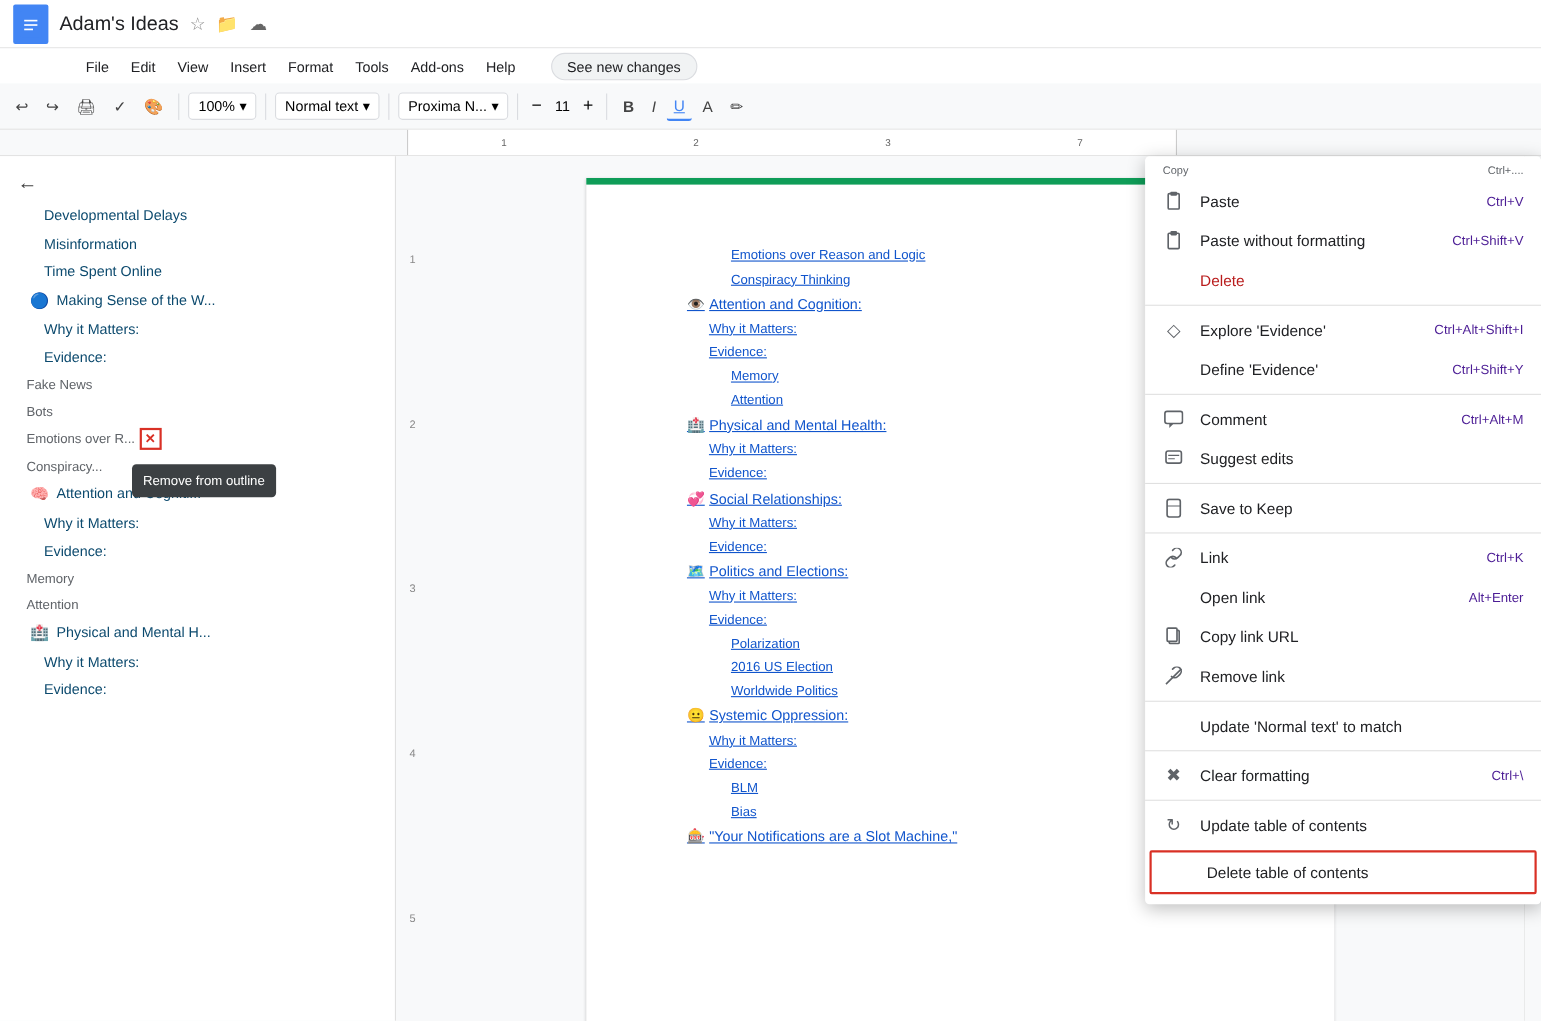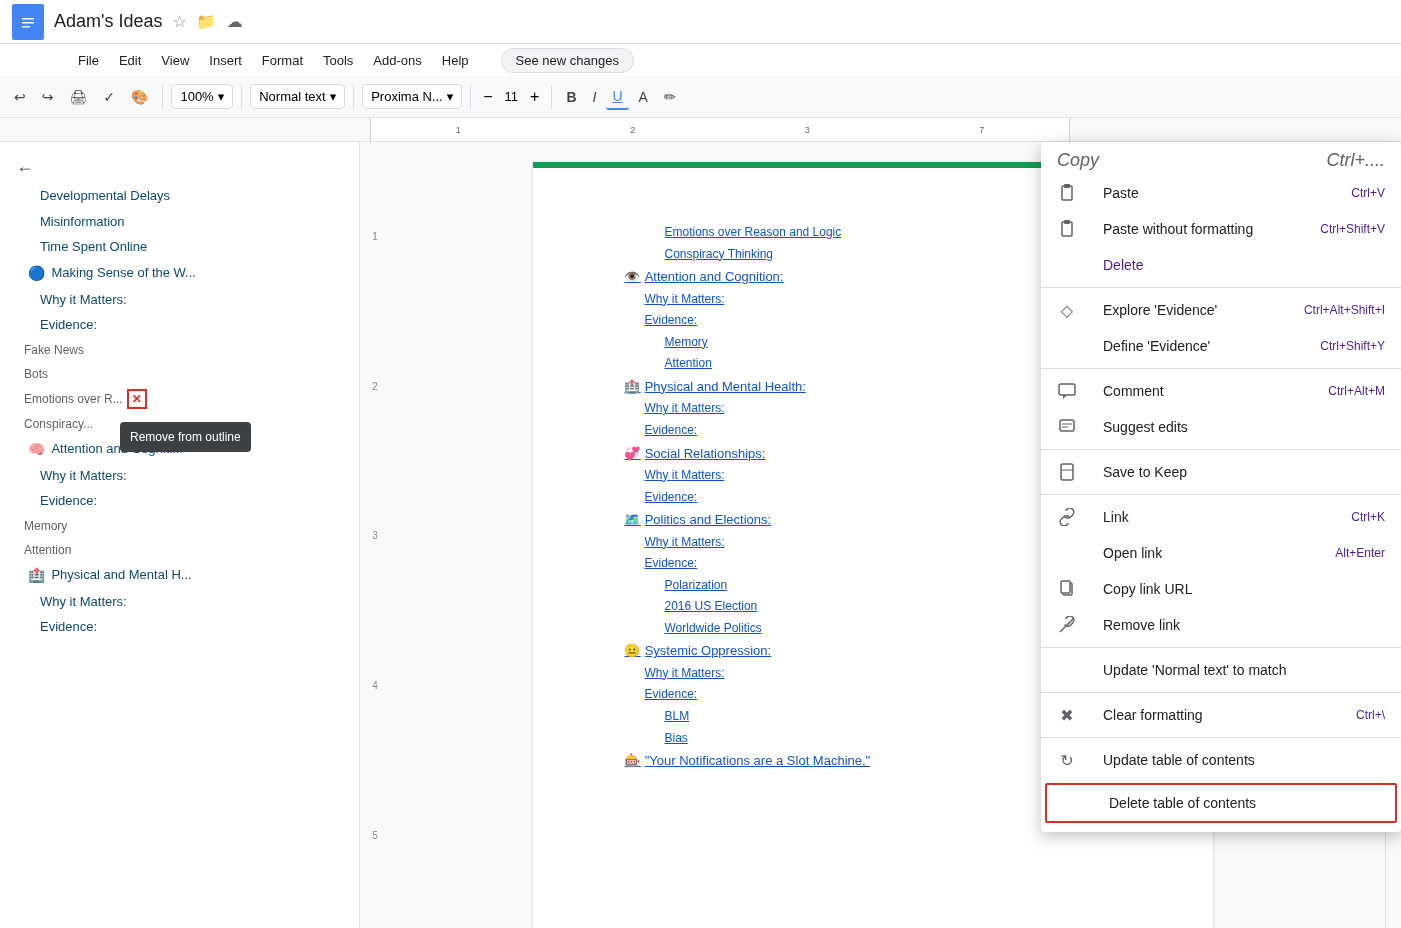--- a/index.html
+++ b/index.html
@@ -219,28 +219,28 @@
       font-size: 14px;
     }
     .ctx-item {
       display: flex;
       align-items: center;
       padding: 8px 16px;
       cursor: pointer;
       color: #202124;
       justify-content: space-between;
     }
-    .ctx-item.disabled { color: #4c1d95; cursor: default; }
-    .ctx-left { display: flex; align-items: center; gap: 26px; }
+    .ctx-item.disabled { color: #b91c1c; cursor: default; }
+    .ctx-left { display: flex; align-items: center; gap: 14px; }
     .ctx-icon { width: 20px; height: 20px; display: flex; align-items: center; justify-content: center; font-size: 16px; color: #5f6368; flex-shrink: 0; }
     .ctx-shortcut { font-size: 12px; color: #4c1d95; }
     .ctx-divider { height: 1px; background: #e0e0e0; margin: 4px 0; }
     .ctx-top-partial {
-      color: #5f6368; font-size: 18px; padding: 4px 16px;
-      display: flex; align-items: center; justify-content: space-between; font-style: italic;
+      color: #5f6368; font-size: 10px; padding: 4px 16px;
+      display: flex; align-items: center; justify-content: space-between;
     }
 
     
     .right-panel {
       width: 16px;
       background: #f8f9fa;
       border-left: 1px solid #e0e0e0;
     }
 
     

